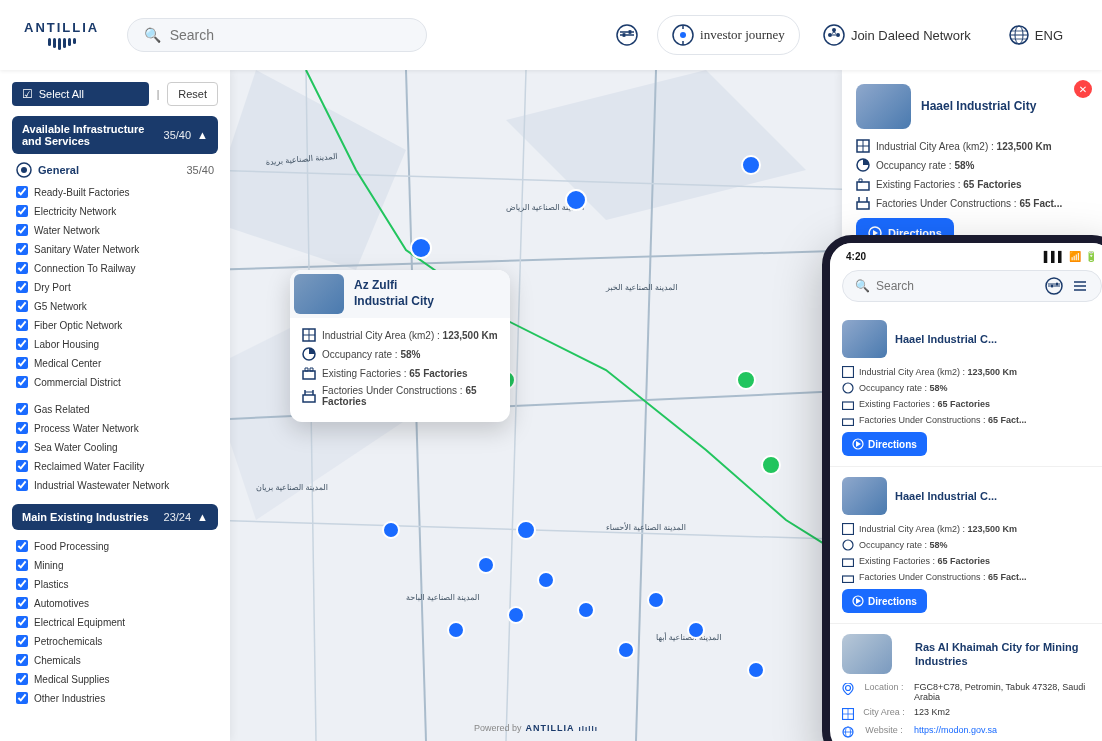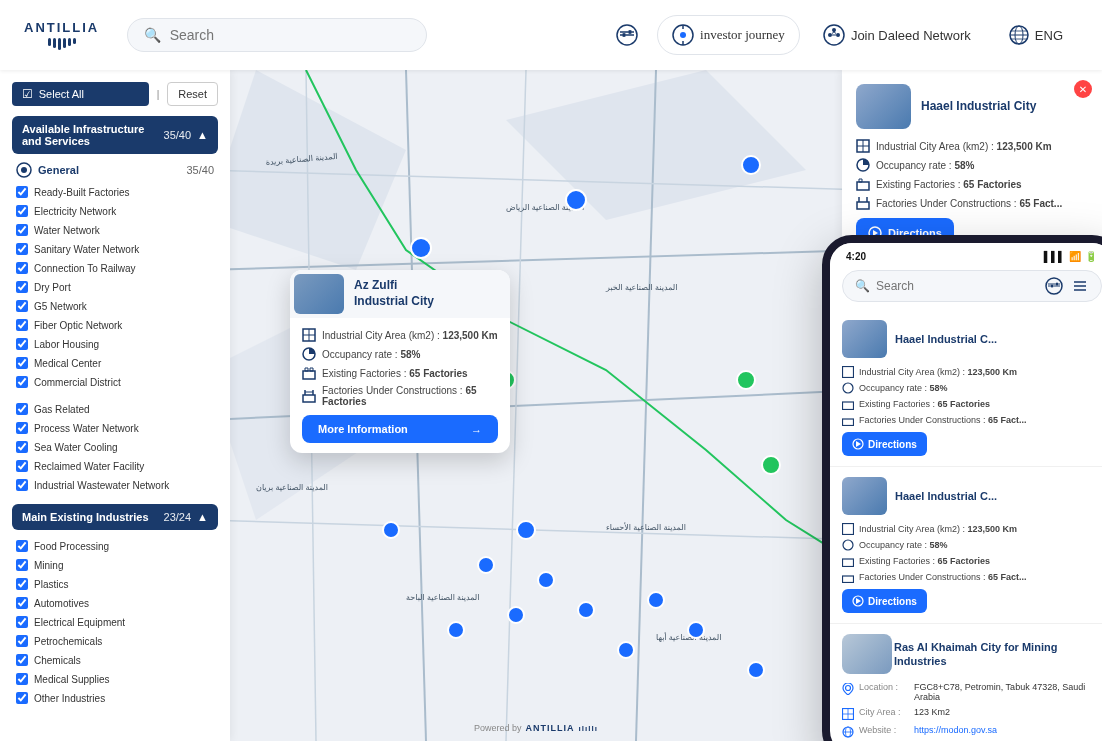--- a/index.html
+++ b/index.html
@@ -510,41 +510,42 @@
       gap: 4px;
       margin-top: 6px;
     }
 
     .rak-card {
       padding: 10px 12px;
     }
     .rak-card-header {
       display: flex;
       align-items: center;
-      gap: 2px;
+      gap: 23px;
       margin-bottom: 8px;
     }
     .rak-stat {
       display: flex;
       align-items: flex-start;
       gap: 5px;
       margin-bottom: 5px;
       font-size: 9px;
       color: #444;
     }
     .rak-stat-icon {
       width: 12px;
       height: 12px;
       color: #1a6bff;
       flex-shrink: 0;
       margin-top: 1px;
     }
     .rak-label {
       color: #888;
       min-width: 50px;
+      text-align: center;
     }
     .rak-value {
       color: #333;
       font-weight: 500;
     }
 
     
     .map-road {
       fill: none;
       stroke: #c8d4e0;
@@ -876,24 +877,20 @@
           </div>
           <div class="popup-stat">
             <svg class="popup-stat-icon" viewBox="0 0 14 14">
                 <rect x="1" y="6" width="12" height="7" fill="none" stroke="#1a3a6b" stroke-width="1.5"></rect>
                 <line x1="3" y1="6" x2="3" y2="1" stroke="#1a3a6b" stroke-width="1.5"></line>
                 <line x1="11" y1="6" x2="11" y2="1" stroke="#1a3a6b" stroke-width="1.5"></line>
                 <line x1="3" y1="3" x2="11" y2="3" stroke="#1a3a6b" stroke-width="1"></line>
               </svg>
             <span>Factories Under Constructions : <strong>65 Factories</strong></span>
           </div>
-          <button class="popup-btn">
-            <span>More Information</span>
-            <span>→</span>
-          </button>
         </div>
       </div>
 
       <div class="map-powered">
         <span>Powered by</span>
         <span class="map-powered-brand">ANTILLIA</span>
         <span style="font-size:8px;font-weight:700;color:#1a3a6b;letter-spacing:1px;">ılıllı</span>
       </div>
     </div>
   </div>

